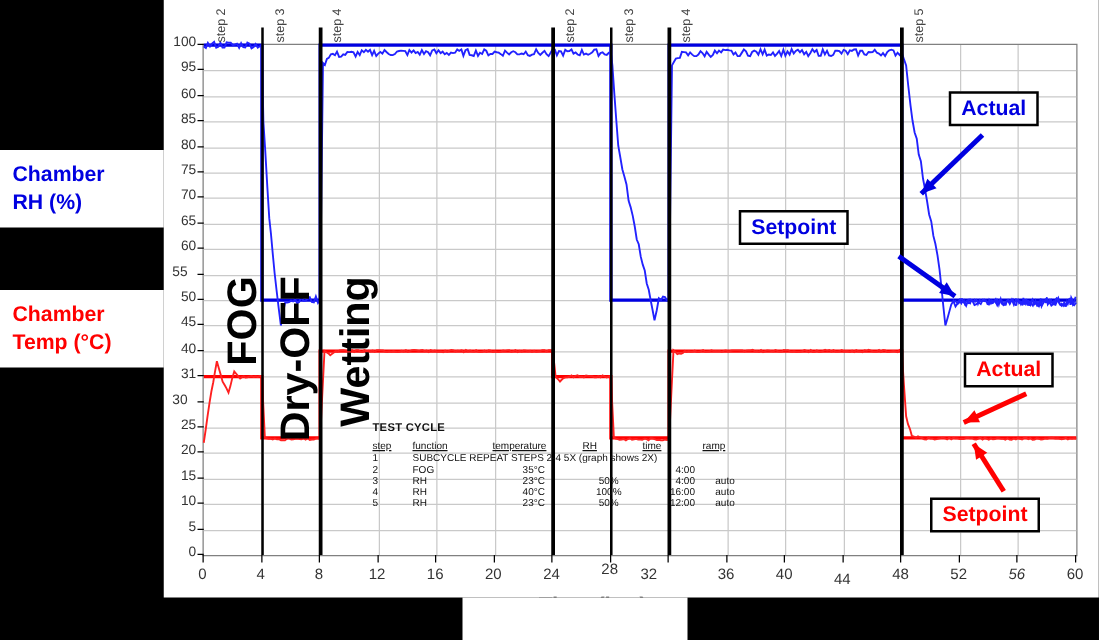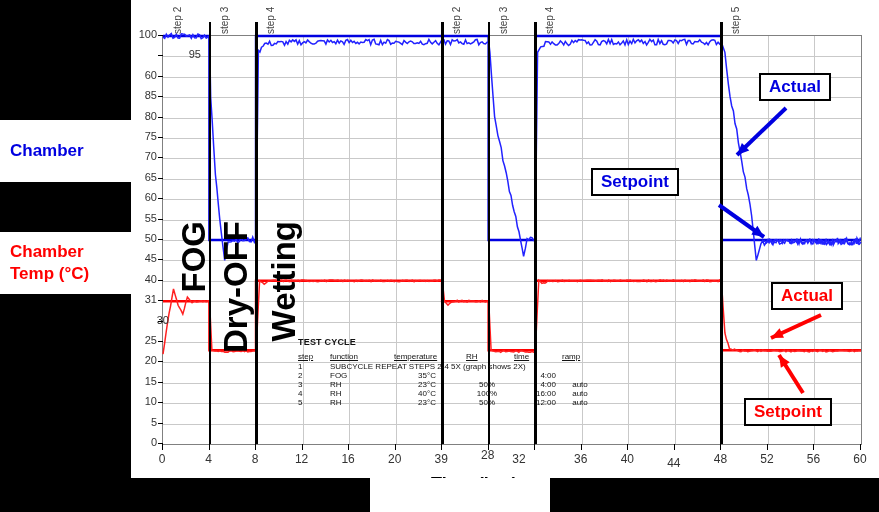--- a/index.html
+++ b/index.html
@@ -60,20 +60,21 @@
   #xaxis-title{position:absolute;left:300px;top:474px;font-size:18px;font-weight:bold;color:#000;}
   svg{position:absolute;left:0;top:0;overflow:visible;}
 </style>
 </head>
 <body>
 
 <div id="root">
 
   <div class="legend-box" id="legend-rh">
     <div>Chamber</div>
+    <div>RH (%)</div>
   </div>
   <div class="legend-box" id="legend-temp">
     <div>Chamber</div>
     <div>Temp (°C)</div>
   </div>
 
   <div id="chart-panel">
 
     <div id="plot">
       <div id="grid-layer">
@@ -192,81 +193,81 @@
         <div class="ytick-lbl" style="top: 415.6px; left: 0px; width: 26px;">5</div>
         <div class="ytick-mark" style="top: 422.6px; left: 27px;"></div>
         <div class="ytick-lbl" style="top: 395.2px; left: 0px; width: 26px;">10</div>
         <div class="ytick-mark" style="top: 402.2px; left: 27px;"></div>
         <div class="ytick-lbl" style="top: 374.8px; left: 0px; width: 26px;">15</div>
         <div class="ytick-mark" style="top: 381.8px; left: 27px;"></div>
         <div class="ytick-lbl" style="top: 354.4px; left: 0px; width: 26px;">20</div>
         <div class="ytick-mark" style="top: 361.4px; left: 27px;"></div>
         <div class="ytick-lbl" style="top: 334px; left: 0px; width: 26px;">25</div>
         <div class="ytick-mark" style="top: 341px; left: 27px;"></div>
-        <div class="ytick-lbl" style="top: 313.6px; left: 12px; width: 26px;">30</div>
+        <div class="ytick-lbl" style="top: 313.6px; left: 0px; width: 26px; text-align: center;">30</div>
         <div class="ytick-mark" style="top: 320.6px; left: 27px;"></div>
         <div class="ytick-lbl" style="top: 293.2px; left: 0px; width: 26px;">31</div>
         <div class="ytick-mark" style="top: 300.2px; left: 27px;"></div>
         <div class="ytick-lbl" style="top: 272.8px; left: 0px; width: 26px;">40</div>
         <div class="ytick-mark" style="top: 279.8px; left: 27px;"></div>
         <div class="ytick-lbl" style="top: 252.4px; left: 0px; width: 26px;">45</div>
         <div class="ytick-mark" style="top: 259.4px; left: 27px;"></div>
         <div class="ytick-lbl" style="top: 232px; left: 0px; width: 26px;">50</div>
         <div class="ytick-mark" style="top: 239px; left: 27px;"></div>
-        <div class="ytick-lbl" style="top: 211.6px; left: 0px; width: 26px;">55</div>
+        <div class="ytick-lbl" style="top: 211.6px; left: 0px; width: 26px; text-align: center;">55</div>
         <div class="ytick-mark" style="top: 218.6px; left: 27px;"></div>
         <div class="ytick-lbl" style="top: 191.2px; left: 0px; width: 26px;">60</div>
         <div class="ytick-mark" style="top: 198.2px; left: 27px;"></div>
         <div class="ytick-lbl" style="top: 170.8px; left: 0px; width: 26px;">65</div>
         <div class="ytick-mark" style="top: 177.8px; left: 27px;"></div>
         <div class="ytick-lbl" style="top: 150.4px; left: 0px; width: 26px;">70</div>
         <div class="ytick-mark" style="top: 157.4px; left: 27px;"></div>
         <div class="ytick-lbl" style="top: 130px; left: 0px; width: 26px;">75</div>
         <div class="ytick-mark" style="top: 137px; left: 27px;"></div>
         <div class="ytick-lbl" style="top: 109.6px; left: 0px; width: 26px;">80</div>
         <div class="ytick-mark" style="top: 116.6px; left: 27px;"></div>
         <div class="ytick-lbl" style="top: 89.2px; left: 0px; width: 26px;">85</div>
         <div class="ytick-mark" style="top: 96.2px; left: 27px;"></div>
         <div class="ytick-lbl" style="top: 68.8px; left: 0px; width: 26px;">60</div>
         <div class="ytick-mark" style="top: 75.8px; left: 27px;"></div>
-        <div class="ytick-lbl" style="top: 48.4px; left: 0px; width: 26px; margin-left: 44px;">95</div>
+        <div class="ytick-lbl" style="top: 48.4px; left: 0px; width: 26px;">95</div>
         <div class="ytick-mark" style="top: 55.4px; left: 27px;"></div>
         <div class="ytick-lbl" style="top: 28px; left: 0px; width: 26px;">100</div>
         <div class="ytick-mark" style="top: 35px; left: 27px;"></div>
       </div>
     <div id="xaxis">
         <div class="xtick-lbl" style="left: 16px; top: 452px;">0</div>
         <div class="xtick-mark" style="left: 31px; top: 444px;"></div>
         <div class="xtick-lbl" style="left: 62.5333px; top: 452px;">4</div>
         <div class="xtick-mark" style="left: 77.5333px; top: 444px;"></div>
         <div class="xtick-lbl" style="left: 109.067px; top: 452px;">8</div>
         <div class="xtick-mark" style="left: 124.067px; top: 444px;"></div>
         <div class="xtick-lbl" style="left: 155.6px; top: 452px;">12</div>
         <div class="xtick-mark" style="left: 170.6px; top: 444px;"></div>
         <div class="xtick-lbl" style="left: 202.133px; top: 452px;">16</div>
         <div class="xtick-mark" style="left: 217.133px; top: 444px;"></div>
         <div class="xtick-lbl" style="left: 248.667px; top: 452px;">20</div>
         <div class="xtick-mark" style="left: 263.667px; top: 444px;"></div>
-        <div class="xtick-lbl" style="left: 295.2px; top: 452px;">39</div>
+        <div class="xtick-lbl" style="left: 295.2px; top: 452px;">24</div>
         <div class="xtick-mark" style="left: 310.2px; top: 444px;"></div>
         <div class="xtick-lbl" style="left: 341.733px; top: 448px;">28</div>
         <div class="xtick-mark" style="left: 356.733px; top: 444px;"></div>
         <div class="xtick-lbl" style="left: 373px; top: 452px;">32</div>
         <div class="xtick-mark" style="left: 403.267px; top: 444px;"></div>
         <div class="xtick-lbl" style="left: 434.8px; top: 452px;">36</div>
         <div class="xtick-mark" style="left: 449.8px; top: 444px;"></div>
         <div class="xtick-lbl" style="left: 481.333px; top: 452px;">40</div>
         <div class="xtick-mark" style="left: 496.333px; top: 444px;"></div>
         <div class="xtick-lbl" style="left: 527.867px; top: 456px;">44</div>
         <div class="xtick-mark" style="left: 542.867px; top: 444px;"></div>
         <div class="xtick-lbl" style="left: 574.4px; top: 452px;">48</div>
         <div class="xtick-mark" style="left: 589.4px; top: 444px;"></div>
         <div class="xtick-lbl" style="left: 620.933px; top: 452px;">52</div>
         <div class="xtick-mark" style="left: 635.933px; top: 444px;"></div>
-        <div class="xtick-lbl" style="left: 667.467px; top: 452px;">56</div>
+        <div class="xtick-lbl" style="left: 667.467px; top: 452px; font-style: italic;">56</div>
         <div class="xtick-mark" style="left: 682.467px; top: 444px;"></div>
         <div class="xtick-lbl" style="left: 714px; top: 452px;">60</div>
         <div class="xtick-mark" style="left: 729px; top: 444px;"></div>
       </div>
     <div id="steplbls">
         <div class="steplbl" style="left: 41px; top: 0px; bottom: auto; transform-origin: left top; transform: rotate(-90deg) translate(-34px, 0px);">step 2</div>
         <div class="steplbl" style="left: 87.5333px; top: 0px; bottom: auto; transform-origin: left top; transform: rotate(-90deg) translate(-34px, 0px);">step 3</div>
         <div class="steplbl" style="left: 134.067px; top: 0px; bottom: auto; transform-origin: left top; transform: rotate(-90deg) translate(-34px, 0px);">step 4</div>
         <div class="steplbl" style="left: 320.2px; top: 0px; bottom: auto; transform-origin: left top; transform: rotate(-90deg) translate(-34px, 0px);">step 2</div>
         <div class="steplbl" style="left: 366.733px; top: 0px; bottom: auto; transform-origin: left top; transform: rotate(-90deg) translate(-34px, 0px);">step 3</div>

